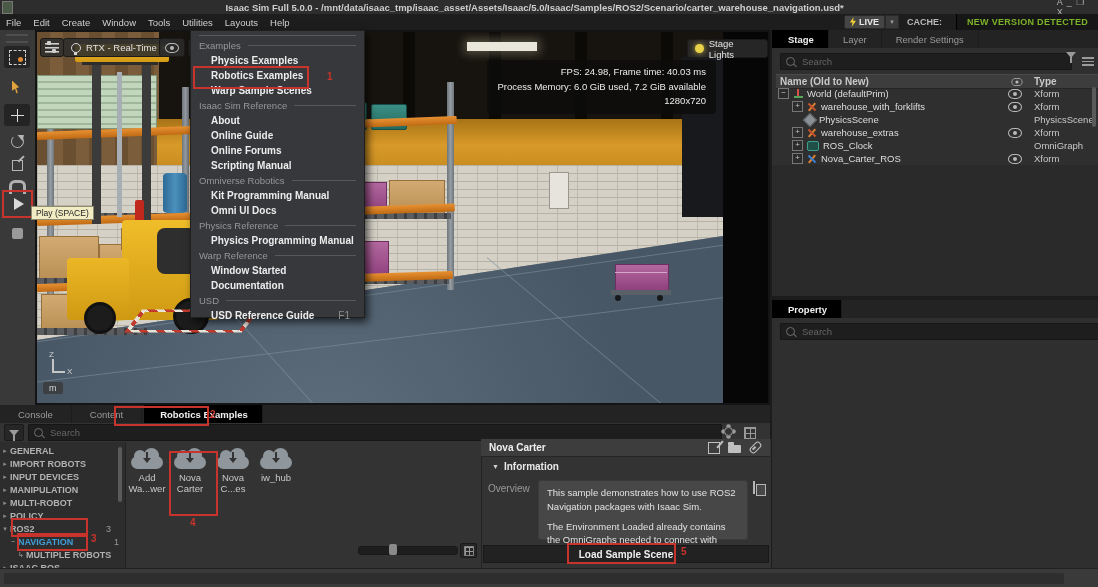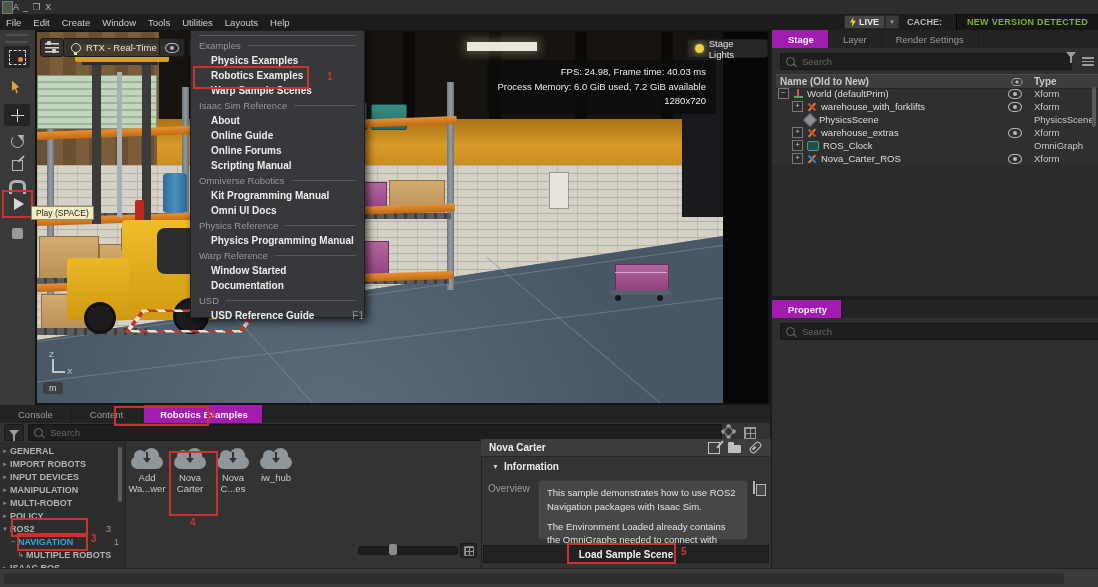--- a/index.html
+++ b/index.html
@@ -77,27 +77,27 @@
   .stats{position:absolute;background:#0c0c0cc7;border-radius:4px;padding:5px 10px;text-align:right;color:#ececec;font-size:9.5px;line-height:1.55;}
   .gizmo{color:#cfcfcf;font-size:8px;}
   .mbox{background:#3a3a3acc;border-radius:2px;color:#d5d5d5;font-size:9px;padding:1px 6px;}
 
   
   .helpmenu{left:190px;top:30px;width:175px;height:288px;background:#36383b;border:1px solid #1f1f1f;box-shadow:3px 4px 8px #000a;z-index:30;padding-top:3px;box-sizing:border-box;}
   .helpmenu .topline{height:1px;background:#5a5a5a;margin:1px 8px 2px 8px;}
   .mh{height:15px;display:flex;align-items:center;padding-left:8px;color:#979797;font-size:9.5px;}
   .mh .mline{flex:1;height:1px;background:#585858;margin:0 8px 0 7px;}
   .mi{height:15px;display:flex;align-items:center;padding-left:20px;color:#ececec;font-size:10px;font-weight:bold;}
-  .mi .short{margin-left:auto;color:#8f8f8f;font-weight:normal;}
+  .mi .short{margin-left:auto;margin-right:14px;color:#8f8f8f;font-weight:normal;}
 
   
   .rpanel{left:770px;top:30px;width:328px;height:538px;background:#2f2f2f;border-left:2px solid #1c1c1c;box-sizing:border-box;}
   .tabbar{position:absolute;left:0;width:100%;height:18px;background:#232323;display:flex;}
   .tab{height:18px;display:flex;align-items:center;padding:0 14px;color:#9a9a9a;font-size:9.5px;border-right:1px solid #1c1c1c;}
-  .tab.active{background:#a21caf;color:#f0f0f0;font-weight:bold;padding-left:16px;}
+  .tab.active{background:#000000;color:#f0f0f0;font-weight:bold;padding-left:16px;}
   .searchbox{position:absolute;height:15px;background:#1e1e1e;border:1px solid #161616;border-radius:1px;display:flex;align-items:center;padding:0 5px;gap:5px;}
   .searchbox input{background:transparent;border:none;outline:none;color:#bbb;font-size:9.5px;width:100%;font-family:inherit;}
   .searchbox input::placeholder{color:#666;}
   .ic-search{width:7px;height:7px;border:1.4px solid #6e6e6e;border-radius:50%;position:relative;flex:none;}
   .ic-search::after{content:"";position:absolute;width:4px;height:1.4px;background:#6e6e6e;transform:rotate(45deg);left:6px;top:7px;}
   .ic-funnel{width:0;height:0;border-left:5px solid transparent;border-right:5px solid transparent;border-top:6px solid #9a9a9a;position:relative;}
   .ic-funnel::after{content:"";position:absolute;left:-1px;top:-2px;width:2px;height:7px;background:#9a9a9a;}
   .ic-burger{width:12px;height:9px;background:repeating-linear-gradient(#9a9a9a 0 1.6px,transparent 1.6px 3.7px);}
   .colhead{position:absolute;background:#3d3d3d;border-top:1px solid #4a4a4a;border-bottom:1px solid #262626;color:#c9c9c9;font-size:10px;font-weight:bold;display:flex;align-items:center;}
   .srow{position:absolute;left:0;width:328px;height:13px;display:flex;align-items:center;color:#dedede;font-size:9.5px;}
@@ -154,20 +154,21 @@
   .statusbar{left:0;top:568px;width:1098px;height:19px;background:#3a3a3a;border-top:1px solid #222;}
   .statusbar .inner{position:absolute;left:4px;top:4px;width:1060px;height:11px;background:#2e2e2e;border-radius:2px;}
 </style>
 </head>
 <body>
 
 <div class="app">
 
   <div class="abs titlebar flex">
     <span class="appicon"></span>
+    <span class="title">Isaac Sim Full 5.0.0 - /mnt/data/isaac_tmp/isaac_asset/Assets/Isaac/5.0/Isaac/Samples/ROS2/Scenario/carter_warehouse_navigation.usd*</span>
     <span class="win-ctl">
       <span>A</span>
       <span>_</span>
       <span>❐</span>
       <span>X</span>
     </span>
   </div>
 
   <div class="abs menubar flex">
     <span class="mitem">File</span>

